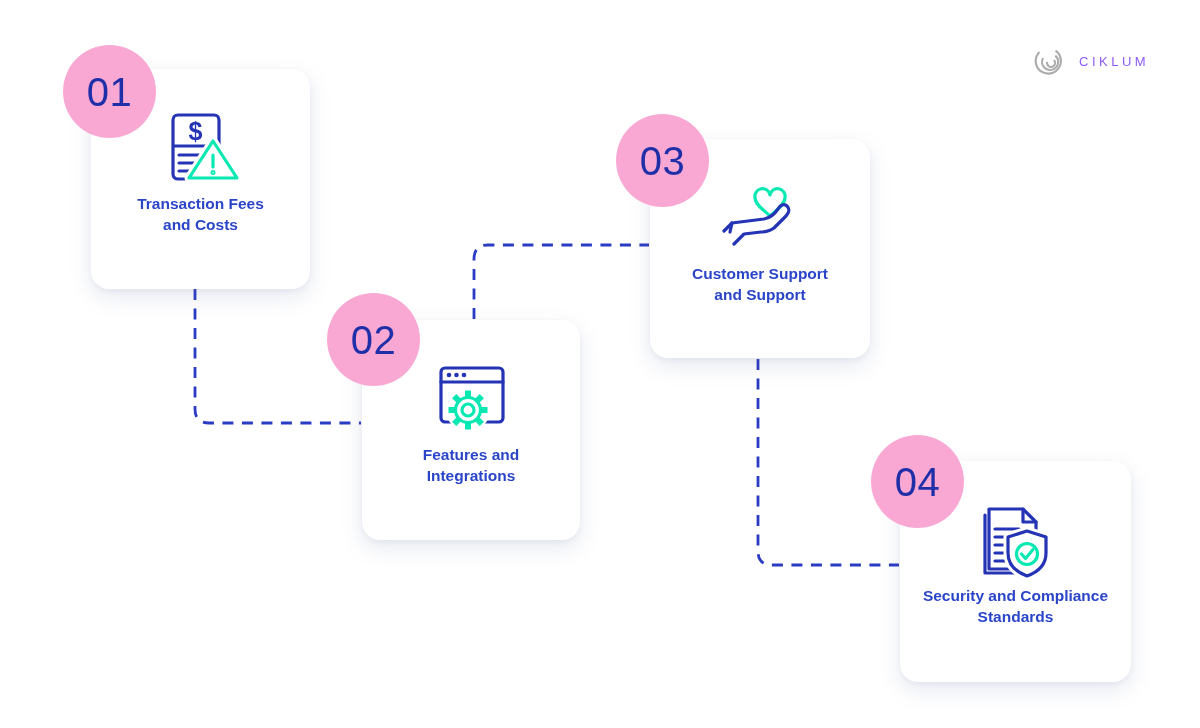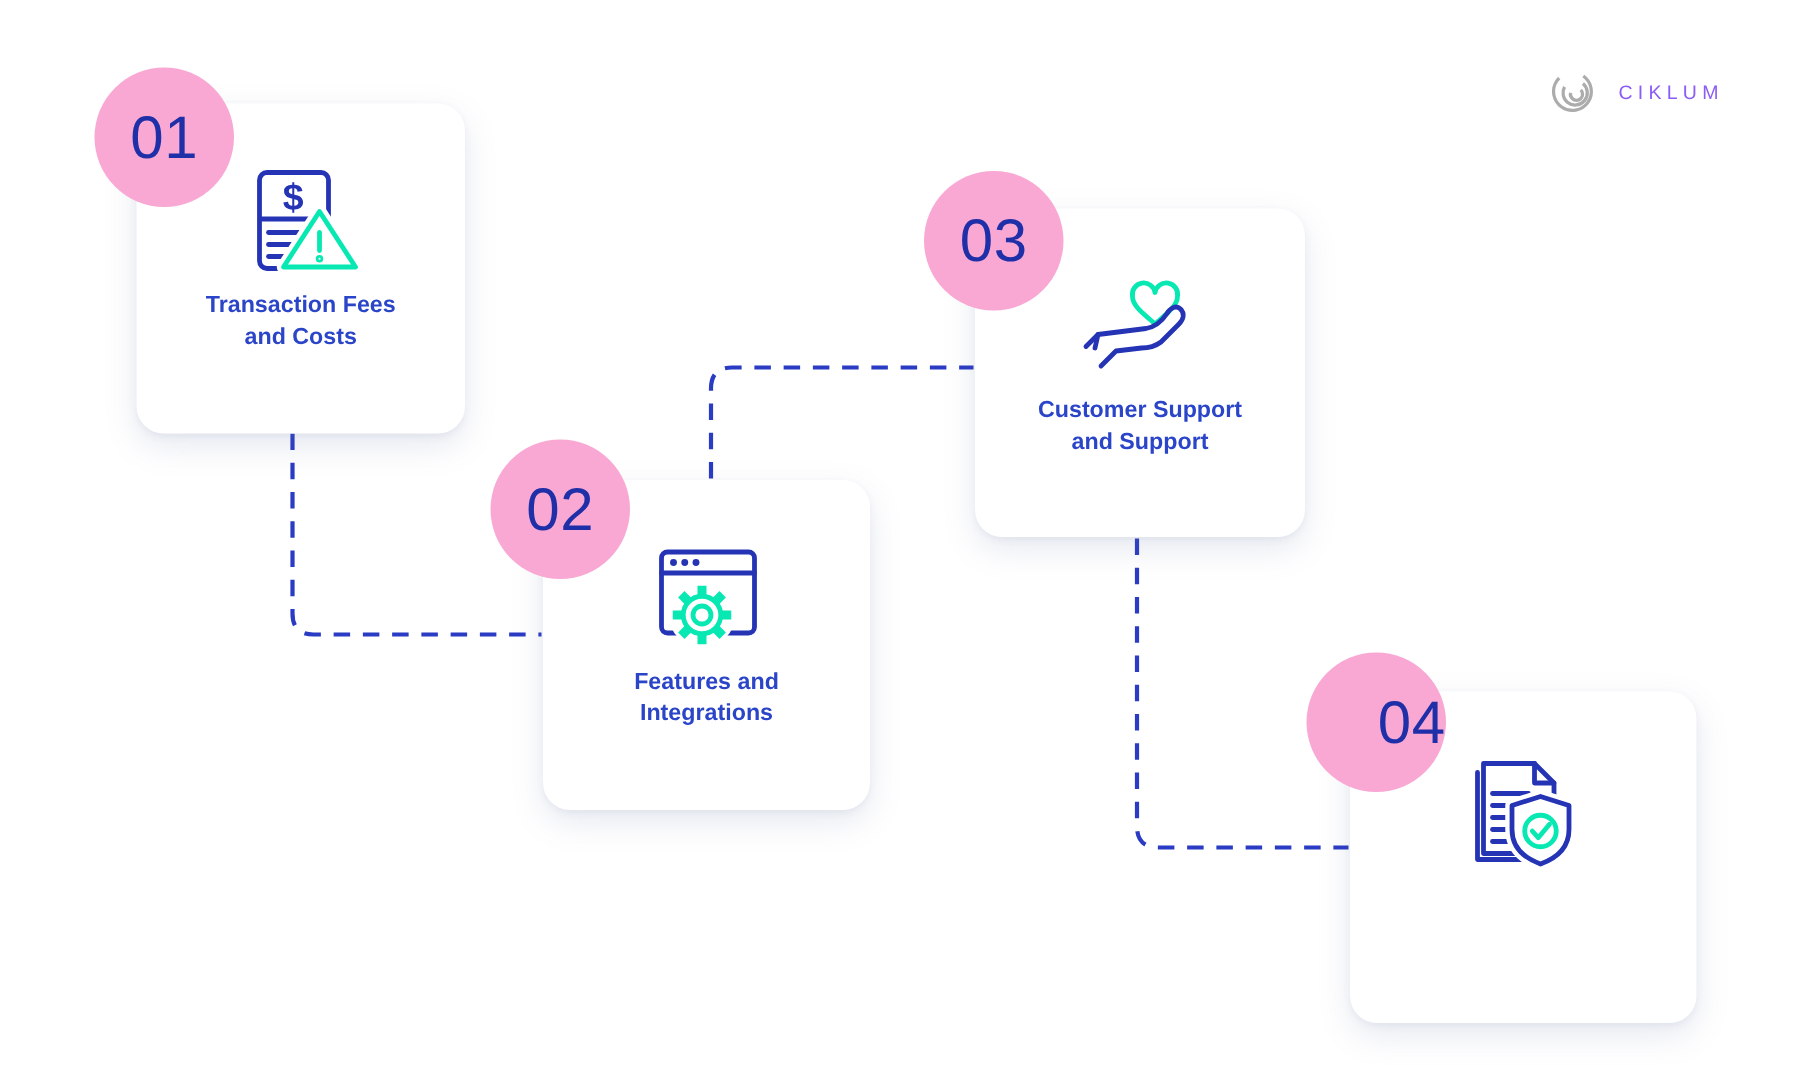--- a/index.html
+++ b/index.html
@@ -36,21 +36,21 @@
     margin-top:4px;font-size:15.5px;line-height:21px;font-weight:600;color:#2B45C9;
   }
   .title span{display:block;}
   .step1{left:91px;top:69px;width:219px;height:220px;}
   .step1 .badge{left:-28px;top:-24px;}
   .step2{left:362px;top:320px;width:218px;height:220px;}
   .step2 .badge{left:-35px;top:-27px;}
   .step3{left:650px;top:139px;width:220px;height:219px;}
   .step3 .badge{left:-34px;top:-25px;}
   .step4{left:900px;top:461px;width:231px;height:221px;}
-  .step4 .badge{left:-29px;top:-26px;justify-content:flex-end;}
+  .step4 .badge{left:-29px;top:-26px;}
   
   .ic-blue{stroke:#2434B5;fill:none;stroke-width:3.2;stroke-linecap:round;stroke-linejoin:round;}
   .ic-teal{stroke:#08E8B2;fill:none;stroke-width:3.2;stroke-linecap:round;stroke-linejoin:round;}
   .ic-halo{stroke:#ffffff;fill:#ffffff;stroke-width:9;stroke-linejoin:round;}
   .logo-arc{stroke:#ACACAC;fill:none;stroke-width:2.4;}
 </style>
 </head>
 <body>
 
 <div class="stage">
@@ -151,20 +151,24 @@
           <line x1="21" y1="34" x2="41" y2="34" class="ic-blue"></line>
           <line x1="21" y1="42" x2="40" y2="42" class="ic-blue"></line>
           <line x1="21" y1="50" x2="38" y2="50" class="ic-blue"></line>
           <line x1="21" y1="58" x2="36" y2="58" class="ic-blue"></line>
           <path d="M53 28 L72 34 V50 C72 62 64 69 53 73 C42 69 34 62 34 50 V34 Z" class="ic-halo"></path>
           <path d="M53 28 L72 34 V50 C72 62 64 69 53 73 C42 69 34 62 34 50 V34 Z" fill="#ffffff" class="ic-blue"></path>
           <circle cx="53" cy="51" r="10.5" class="ic-teal"></circle>
           <path d="M47.5 51 L51.5 55.5 L59 46.5" class="ic-teal"></path>
         </svg>
       </div>
+      <div class="title">
+        <span>Security and Compliance</span>
+        <span>Standards</span>
+      </div>
     </div>
     <div class="badge">
       <span class="badge-num">04</span>
     </div>
   </div>
 
   <div class="logo">
     <svg width="36" height="38" viewBox="0 0 40 40">
       <circle cx="17" cy="20" r="14" class="logo-arc" pathLength="100" stroke-dasharray="78 22" transform="rotate(-55 17 20)"></circle>
       <circle cx="19" cy="21" r="9" class="logo-arc" pathLength="100" stroke-dasharray="72 28" transform="rotate(-50 19 21)"></circle>

